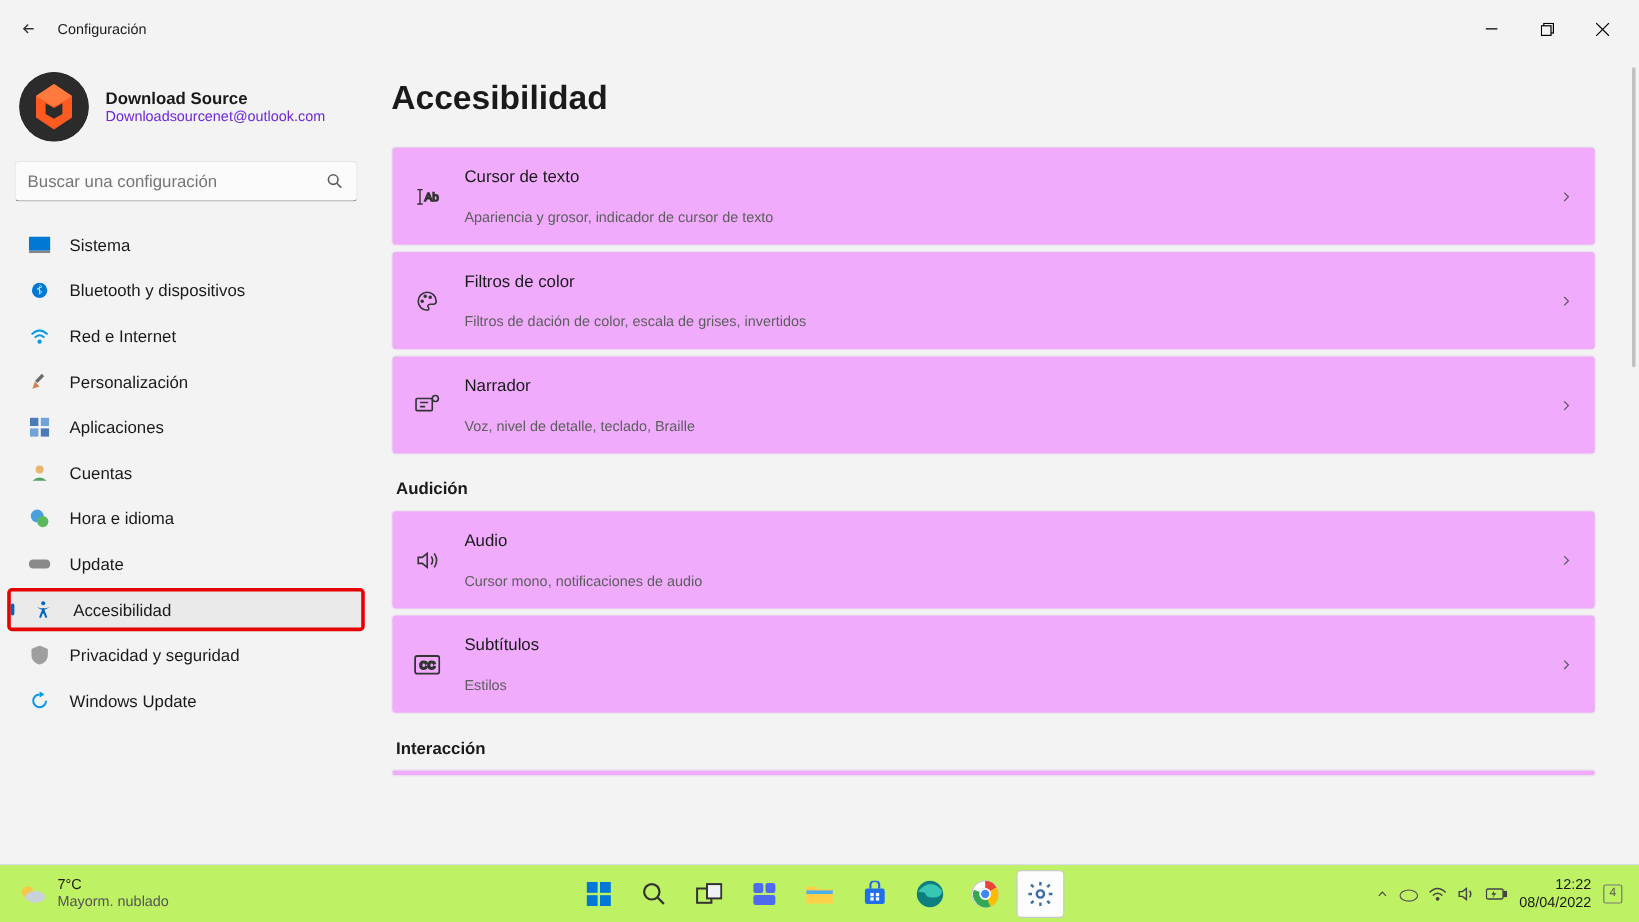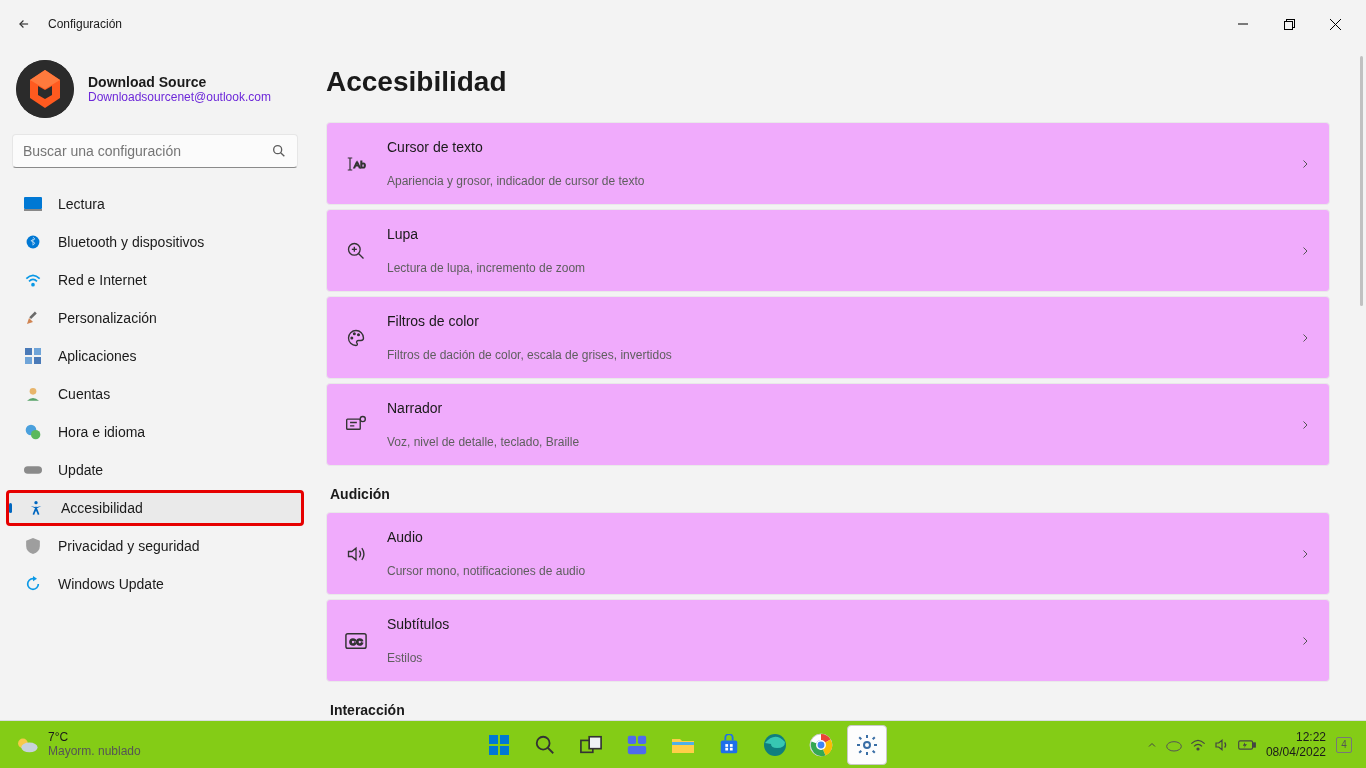--- a/index.html
+++ b/index.html
@@ -47,21 +47,21 @@
 .card .card-title { font-size:14px; }
 .card .card-sub { font-size:12px; color:#5e5e5e; margin-top:19px; }
 .card .chevron { color:#5c5c5c; }
 .section-header { font-size:14px; font-weight:600; margin:20px 0 10px 4px; }
 .card-group .card + .card { margin-top:3px; }
 
 
 .scroll-indicator { position:absolute; right:3px; top:8px; width:3px; height:250px; background:#c1c1c1; border-radius:2px;}
 
 
-.taskbar { position:fixed; bottom:0; left:0; right:0; height:48px; background:#84cc16; border-top:1px solid #d9dde0; display:flex; align-items:center; padding:0 14px; }
+.taskbar { position:fixed; bottom:0; left:0; right:0; height:48px; background:#bef264; border-top:1px solid #d9dde0; display:flex; align-items:center; padding:0 14px; }
 .tb-left { display:flex; align-items:center; gap:8px; }
 .tb-weather { display:flex; align-items:center; gap:8px; }
 .tb-weather .temp { font-size:12px; line-height:1.1; }
 .tb-weather .temp .t1 { font-weight:500;}
 .tb-weather .temp .t2 { color:#555;}
 .tb-center { position:absolute; left:50%; transform:translateX(-50%); display:flex; gap:6px; }
 .tb-icon { width:40px; height:40px; display:flex; align-items:center; justify-content:center; border-radius:4px; }
 .tb-icon.active { background:#fdfdfd; border:1px solid #c9c9c9; }
 .tb-right { margin-left:auto; display:flex; align-items:center; gap:10px; }
 .tray { display:flex; align-items:center; gap:8px; font-size:12px; color:#444;}
@@ -132,21 +132,21 @@
     </div>
 
     <div class="nav">
       <div class="nav-item">
         <span class="nav-icon">
             <svg width="18" height="14" viewBox="0 0 18 14">
               <rect x="0" y="0" width="18" height="12" rx="1" fill="#0078d4"></rect>
               <rect x="0" y="12" width="18" height="2" fill="#888"></rect>
             </svg>
           </span>
-        <span>Lectura</span>
+        <span>Sistema</span>
       </div>
       <div class="nav-item">
         <span class="nav-icon">
             <svg width="14" height="14" viewBox="0 0 24 24">
               <circle cx="12" cy="12" r="11" fill="#0078d4"></circle>
               <path d="M12 4v16l5-5-10-6 10-4-5-5" fill="none" stroke="#fff" stroke-width="1.4" transform="scale(0.7) translate(5,5)"></path>
             </svg>
           </span>
         <span>Bluetooth y dispositivos</span>
       </div>
@@ -254,39 +254,20 @@
           <div class="card-title">Cursor de texto</div>
           <div class="card-sub">Apariencia y grosor, indicador de cursor de texto</div>
         </div>
         <span class="chevron">
             <svg width="12" height="12" viewBox="0 0 24 24" fill="none" stroke="#555" stroke-width="2">
               <path d="M9 5l7 7-7 7"></path>
             </svg>
           </span>
       </div>
 
-      <div class="card">
-        <span class="card-icon">
-            <svg width="20" height="20" viewBox="0 0 24 24" fill="none" stroke="#333" stroke-width="1.6">
-              <circle cx="10" cy="10" r="7"></circle>
-              <line x1="15" y1="15" x2="21" y2="21"></line>
-              <line x1="7" y1="10" x2="13" y2="10"></line>
-              <line x1="10" y1="7" x2="10" y2="13"></line>
-            </svg>
-          </span>
-        <div class="card-body">
-          <div class="card-title">Lupa</div>
-          <div class="card-sub">Lectura de lupa, incremento de zoom</div>
-        </div>
-        <span class="chevron">
-            <svg width="12" height="12" viewBox="0 0 24 24" fill="none" stroke="#555" stroke-width="2">
-              <path d="M9 5l7 7-7 7"></path>
-            </svg>
-          </span>
-      </div>
 
       <div class="card">
         <span class="card-icon">
             <svg width="20" height="20" viewBox="0 0 24 24" fill="none" stroke="#333" stroke-width="1.6">
               <path d="M12 3 a9 9 0 1 0 0 18 c2 0 2-2 1-3 s0-3 2-3 h3 a3 3 0 0 0 3-3 a9 9 0 0 0-9-9z"></path>
               <circle cx="7" cy="12" r="1" fill="#333"></circle>
               <circle cx="10" cy="7" r="1" fill="#333"></circle>
               <circle cx="15" cy="8" r="1" fill="#333"></circle>
             </svg>
           </span>

